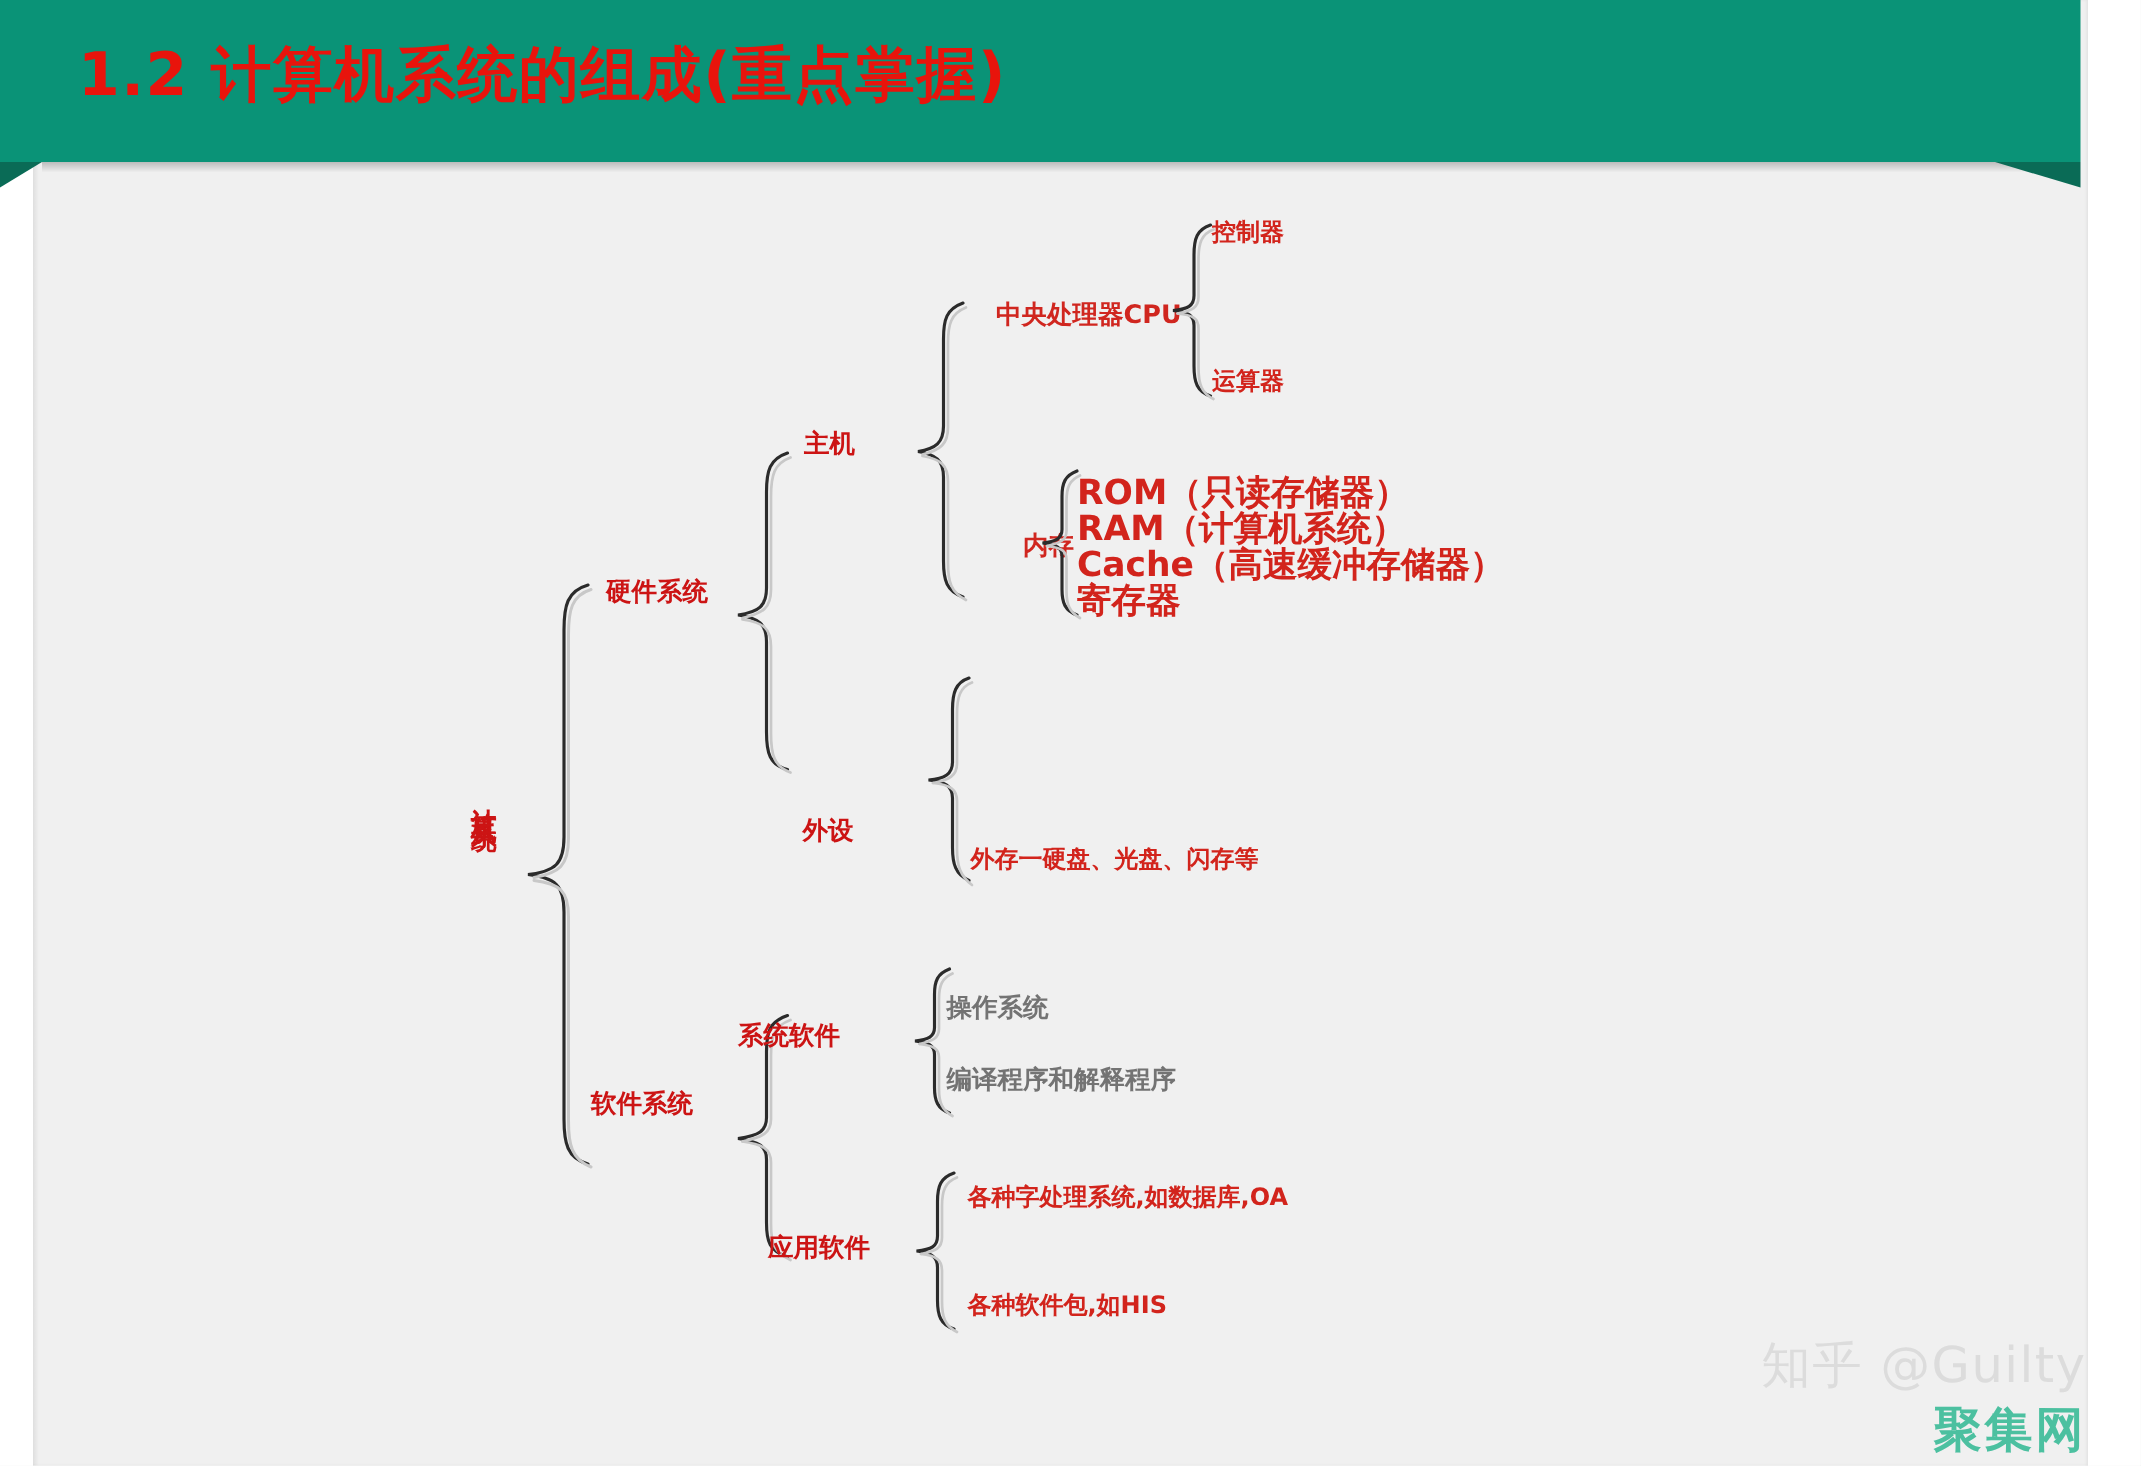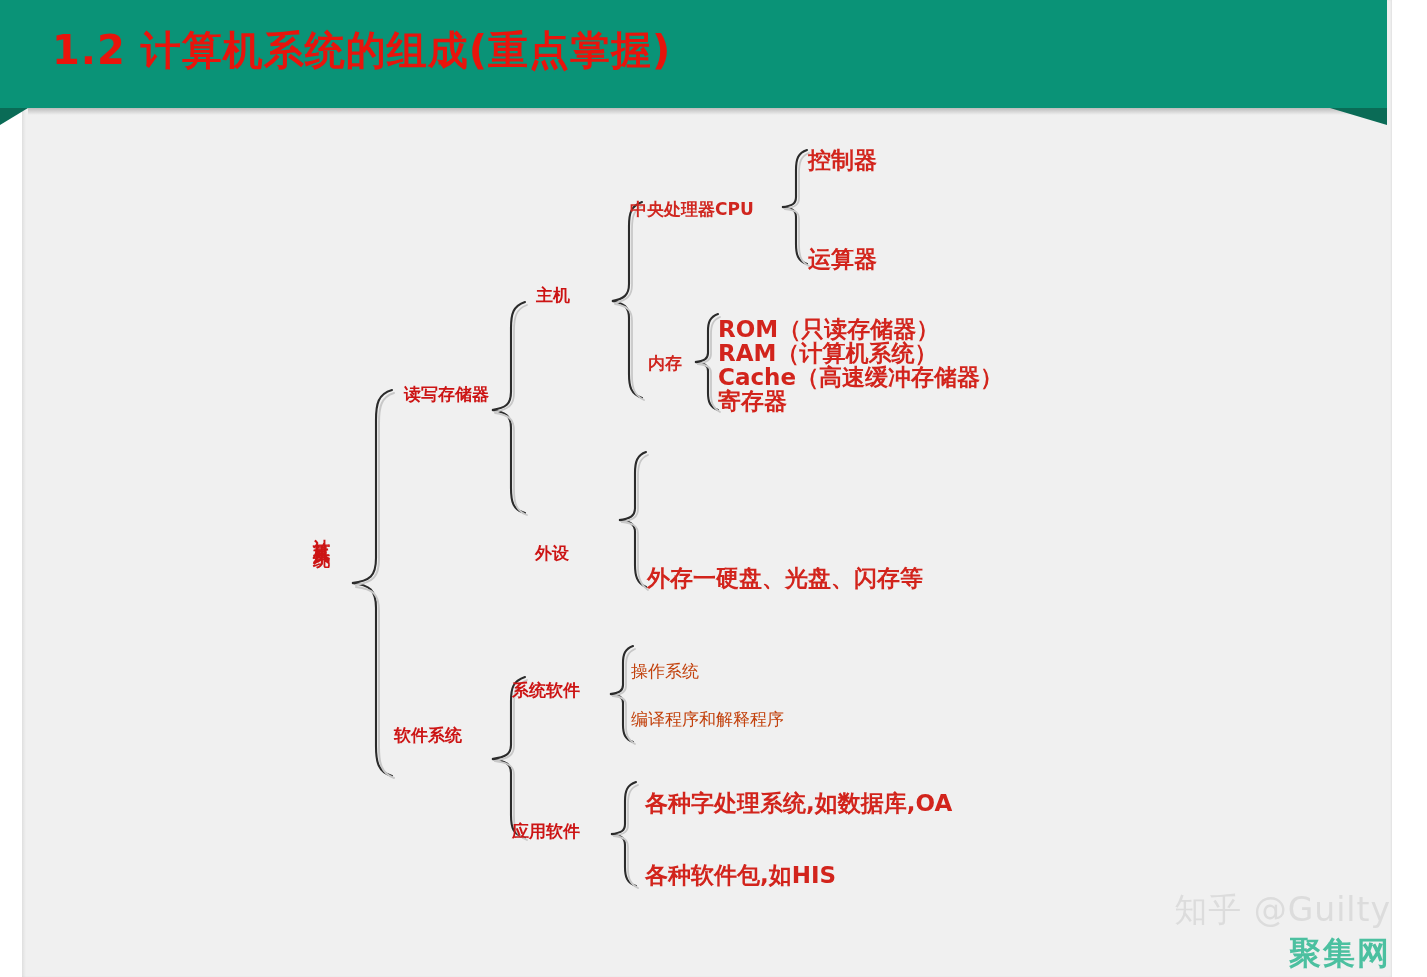--- a/index.html
+++ b/index.html
@@ -88,23 +88,23 @@
 
   
   .node {
     position: absolute;
     color: #cc1111;
     white-space: nowrap;
     font-family: "DejaVu Sans", "Liberation Sans", sans-serif;
   }
   .node.lvl1 { font-size: 17px; font-weight: bold; color: #cc1414; }
   .node.lvl2 { font-size: 17px; font-weight: bold; color: #cc1414; }
-  .node.lvl3 { font-size: 17px; font-weight: bold; color: #d0261f; }
-  .node.leaf { font-size: 23px; font-weight: bold; color: #d2241c; text-align: right; }
-  .node.leaf-plain { font-size: 17px; font-weight: normal; color: #c2410c; }
+  .node.lvl3 { font-size: 17px; font-weight: bold; color: #d0261f; margin-left: 34px; }
+  .node.leaf { font-size: 16px; font-weight: bold; color: #d2241c; text-align: right; }
+  .node.leaf-plain { font-size: 17px; font-weight: bold; color: #737373; }
   .node.mem { font-size: 23px; font-weight: bold; color: #d2241c; line-height: 24px; }
 
   .node.vertical {
     writing-mode: vertical-rl;
     text-orientation: upright;
     letter-spacing: 3px;
     font-size: 17px;
     font-weight: bold;
     color: #cc1414;
   }
@@ -167,21 +167,21 @@
   <div class="node vertical" style="left:311px; top:525px;">计算机系统</div>
 
   <div class="brace" style="left:348px; top:388px;">
     <svg width="46" height="390" viewBox="0 0 46 390">
       <path d="M44 2 C 30 6, 28 16, 28 32 L 28 170 C 28 188, 22 193, 4 195 C 22 197, 28 202, 28 220 L 28 358 C 28 374, 30 384, 44 388" fill="none" stroke="#2b2b2b" stroke-width="2.1" stroke-linecap="round"></path>
       <path d="M46 5 C 33 9, 31 19, 31 35 L 31 171 C 31 189, 25 194, 8 197" fill="none" stroke="#c8c8c8" stroke-width="2" stroke-linecap="round"></path>
       <path d="M8 199 C 25 201, 31 206, 31 223 L 31 359 C 31 375, 33 385, 46 390" fill="none" stroke="#c8c8c8" stroke-width="2" stroke-linecap="round"></path>
     </svg>
   </div>
 
-  <div class="node lvl1" style="left:404px; top:383px;">读写存储器</div>
+  <div class="node lvl1" style="left:404px; top:383px;">硬件系统</div>
 
   <div class="brace" style="left:489px; top:300px;">
     <svg width="40" height="215" viewBox="0 0 40 215">
       <path d="M36 2 C 24 6, 22 14, 22 28 L 22 92 C 22 104, 17 108, 3 110 C 17 112, 22 116, 22 128 L 22 188 C 22 202, 24 210, 36 213" fill="none" stroke="#2b2b2b" stroke-width="2.1" stroke-linecap="round"></path>
       <path d="M38 5 C 27 9, 25 17, 25 31 L 25 93 C 25 105, 20 109, 6 112" fill="none" stroke="#c8c8c8" stroke-width="1.8" stroke-linecap="round"></path>
       <path d="M6 113 C 20 115, 25 119, 25 131 L 25 189 C 25 203, 27 211, 38 215" fill="none" stroke="#c8c8c8" stroke-width="1.8" stroke-linecap="round"></path>
     </svg>
   </div>
 
   <div class="node lvl2" style="left:536px; top:284px;">主机</div>
@@ -237,21 +237,21 @@
   <div class="node lvl1" style="left:394px; top:724px;">软件系统</div>
 
   <div class="brace" style="left:489px; top:675px;">
     <svg width="40" height="165" viewBox="0 0 40 165">
       <path d="M36 2 C 24 6, 22 13, 22 26 L 22 70 C 22 79, 17 82, 3 84 C 17 86, 22 89, 22 98 L 22 140 C 22 153, 24 159, 36 163" fill="none" stroke="#2b2b2b" stroke-width="2.1" stroke-linecap="round"></path>
       <path d="M38 5 C 27 9, 25 16, 25 29 L 25 71 C 25 80, 20 83, 6 86" fill="none" stroke="#c8c8c8" stroke-width="1.8" stroke-linecap="round"></path>
       <path d="M6 86 C 20 88, 25 91, 25 100 L 25 141 C 25 154, 27 160, 38 165" fill="none" stroke="#c8c8c8" stroke-width="1.8" stroke-linecap="round"></path>
     </svg>
   </div>
 
-  <div class="node lvl2" style="left:512px; top:679px;">系统软件</div>
+  <div class="node lvl2" style="left:492px; top:679px;">系统软件</div>
 
   <div class="brace" style="left:608px; top:644px;">
     <svg width="28" height="100" viewBox="0 0 28 100">
       <path d="M25 2 C 17 5, 15 10, 15 19 L 15 41 C 15 47, 11 49, 2 50 C 11 51, 15 53, 15 59 L 15 81 C 15 90, 17 95, 25 98" fill="none" stroke="#2b2b2b" stroke-width="2.1" stroke-linecap="round"></path>
       <path d="M27 5 C 20 8, 18 13, 18 22 L 18 42 C 18 48, 14 50, 5 52" fill="none" stroke="#c8c8c8" stroke-width="1.8" stroke-linecap="round"></path>
       <path d="M5 52 C 14 53, 18 55, 18 61 L 18 82 C 18 91, 20 96, 27 100" fill="none" stroke="#c8c8c8" stroke-width="1.8" stroke-linecap="round"></path>
     </svg>
   </div>
 
   <div class="node leaf-plain" style="left:631px; top:660px;">操作系统</div>

